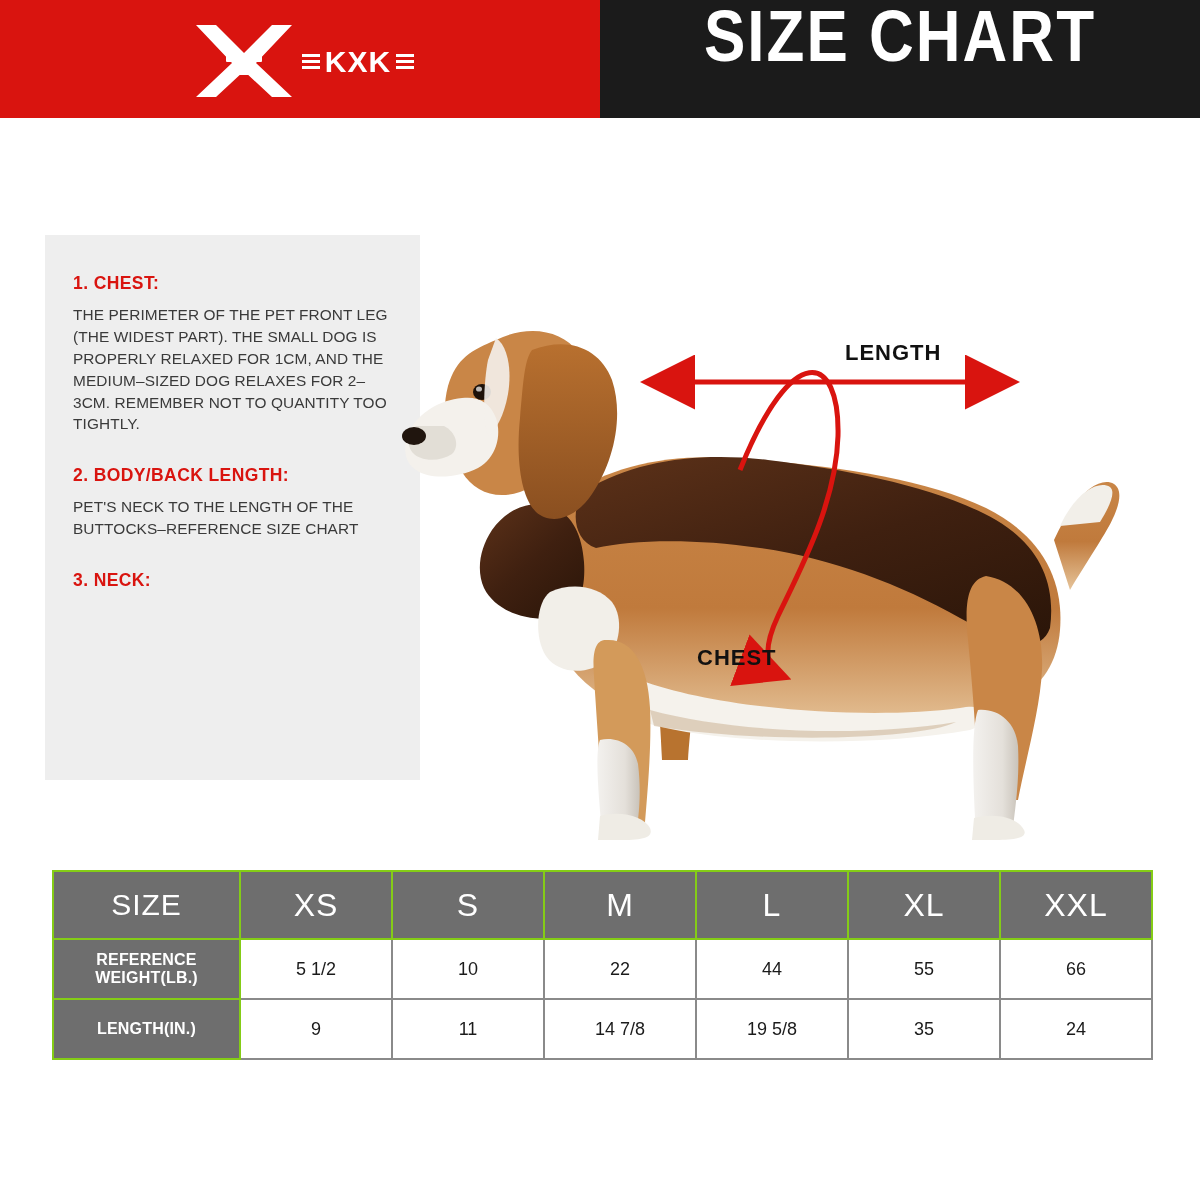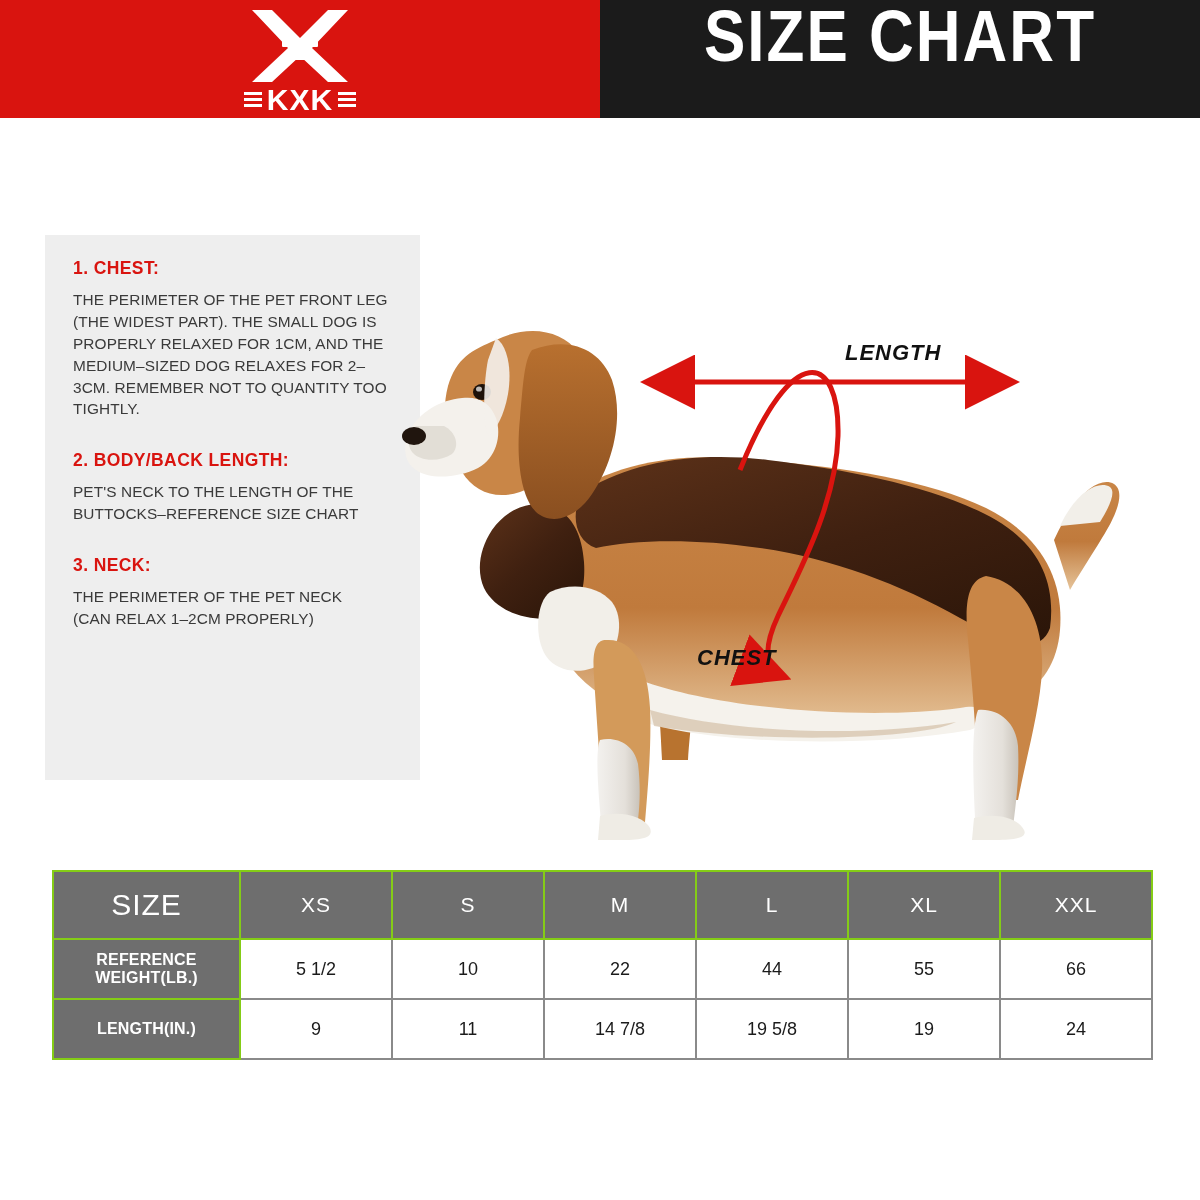--- a/index.html
+++ b/index.html
@@ -20,21 +20,21 @@
     position: absolute; top: 0; left: 0;
     width: 1200px; height: 118px;
     display: flex;
   }
   .header-left {
     width: 600px; height: 118px;
     background: #d9140f;
     display: flex; align-items: center; justify-content: center;
   }
   .logo-wrap {
-    display: flex; flex-direction: column; align-items: center; justify-content: space-between;
+    display: flex; flex-direction: row; align-items: center; justify-content: space-between;
     transform: translateY(2px);
   }
   .logo-mark { position: relative; width: 116px; height: 76px; }
   .logo-mark svg { display: block; }
   .logo-text {
     display: flex; align-items: center; gap: 5px;
     margin-top: 1px;
   }
   .logo-word {
     color: #ffffff; font-weight: 700; font-size: 30px;
@@ -57,21 +57,21 @@
     transform: scaleY(1.18);
     white-space: nowrap;
   }
 
   
   .info-panel {
     position: absolute;
     left: 45px; top: 235px;
     width: 375px; height: 545px;
     background: #eeeeee;
-    padding: 23px 28px 0 28px;
+    padding: 38px 28px 0 28px;
   }
   .info-heading {
     color: #d9140f;
     font-weight: 700;
     font-size: 17.5px;
     letter-spacing: 0.4px;
     margin-bottom: 10px;
   }
   .info-body {
     color: #3a3a3a;
@@ -80,21 +80,21 @@
     letter-spacing: 0.1px;
     margin-bottom: 30px;
     white-space: pre-line;
   }
   .info-body.last { margin-bottom: 0; }
 
   
   .dog-area {
     position: absolute;
     left: 400px; top: 240px;
-    width: 760px; height: 600px; font-style: italic;
+    width: 760px; height: 600px;
   }
   .dog-area svg { display: block; }
 
   .measure-label {
     position: absolute;
     font-size: 22px;
     font-weight: 700;
     color: #111;
     letter-spacing: 1px;
   }
@@ -113,21 +113,21 @@
     table-layout: fixed;
   }
   th, td {
     border: 2px solid #84cc16;
     text-align: center;
     vertical-align: middle;
   }
   thead th {
     background: #6e6e6e;
     color: #ffffff;
-    font-size: 21px;
+    font-size: 32px;
     font-weight: 400;
     height: 68px;
     letter-spacing: 1px;
   }
   thead th.first-col { font-size: 30px; }
   tbody th {
     background: #6e6e6e;
     color: #ffffff;
     font-size: 16px;
     font-weight: 700;
@@ -185,22 +185,20 @@
   </div>
 
   <div class="info-panel">
     <div class="info-heading">1. CHEST:</div>
     <div class="info-body">THE PERIMETER OF THE PET FRONT LEG (THE WIDEST PART). THE SMALL DOG IS PROPERLY RELAXED FOR 1CM, AND THE MEDIUM–SIZED DOG RELAXES FOR 2–3CM. REMEMBER NOT TO QUANTITY TOO TIGHTLY.</div>
 
     <div class="info-heading">2. BODY/BACK LENGTH:</div>
     <div class="info-body">PET'S NECK TO THE LENGTH OF THE BUTTOCKS–REFERENCE SIZE CHART</div>
 
     <div class="info-heading">3. NECK:</div>
-    <div class="info-body last">THE PERIMETER OF THE PET NECK
-(CAN RELAX 1–2CM PROPERLY)</div>
   </div>
 
   <div class="dog-area">
     <svg width="760" height="600" viewBox="0 0 760 600">
       <defs>
         <linearGradient id="bodyTan" x1="0" y1="0" x2="0" y2="1">
           <stop offset="0%" stop-color="#c98647"></stop>
           <stop offset="55%" stop-color="#c07a3c"></stop>
           <stop offset="100%" stop-color="#e6c49a"></stop>
         </linearGradient>
@@ -360,20 +358,20 @@
           <td>44</td>
           <td>55</td>
           <td>66</td>
         </tr>
         <tr>
           <th>LENGTH(IN.)</th>
           <td>9</td>
           <td>11</td>
           <td>14 7/8</td>
           <td>19 5/8</td>
-          <td>19</td>
+          <td>35</td>
           <td>24</td>
         </tr>
       </tbody>
     </table>
   </div>
 
 </div>
 
 </body></html>

